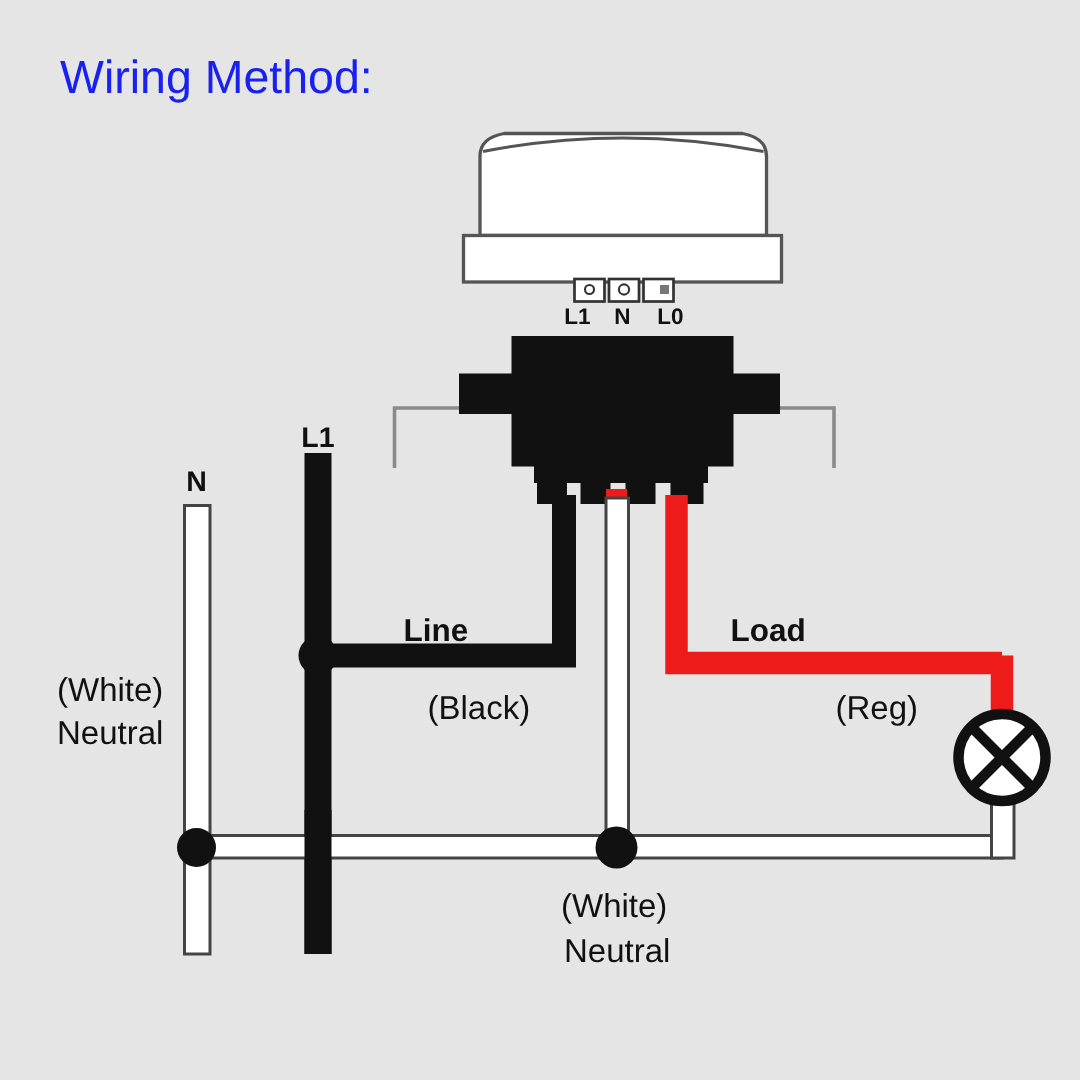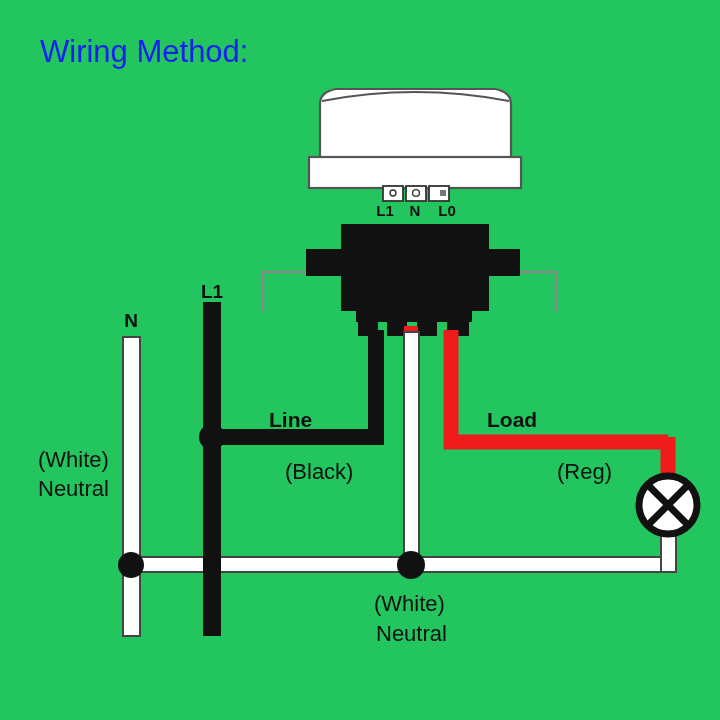--- a/index.html
+++ b/index.html
@@ -4,21 +4,21 @@
 <style>
   html, body {
     margin: 0;
     padding: 0;
     background: #ffffff;
   }
   #page {
     position: relative;
     width: 720px;
     height: 720px;
-    background: #22c55e;
+    background: #e5e5e5;
     overflow: hidden;
     font-family: "Liberation Sans", sans-serif;
   }
   #diagram {
     position: absolute;
     left: 0;
     top: 0;
     width: 720px;
     height: 720px;
   }

